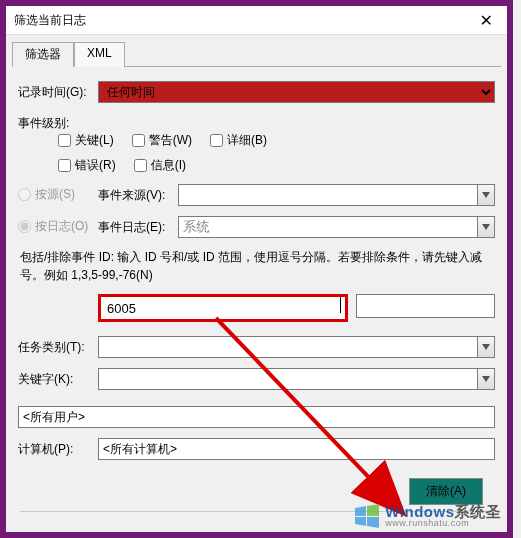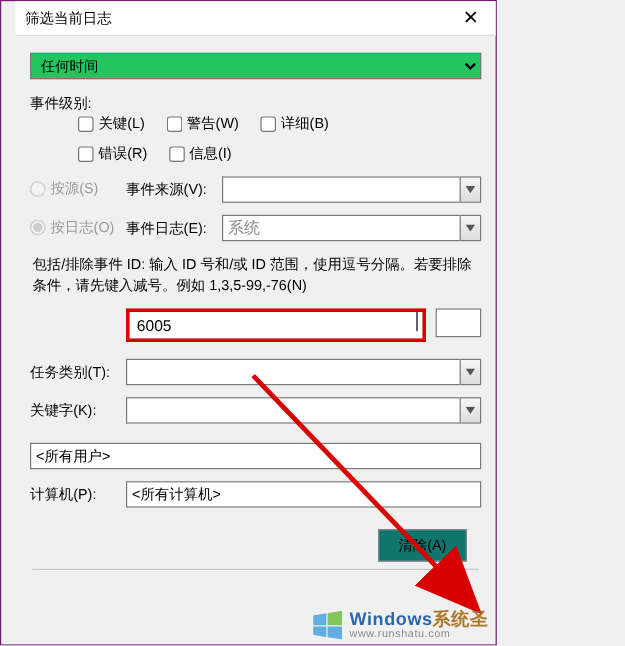--- a/index.html
+++ b/index.html
@@ -7,27 +7,26 @@
     padding: 0;
     width: 521px;
     height: 538px;
     font-family: "Microsoft YaHei", "SimSun", sans-serif;
     font-size: 12px;
     color: #000;
     background: #f0f0f0;
     overflow: hidden;
   }
   .window {
-    width: 414px;
+    width: 513px;
     height: 538px;
     background: #f0f0f0;
-    border: 1px solid #701a75;
+    border: 6px solid #701a75;
     box-sizing: border-box;
     position: relative;
-    padding-left: 12px;
   }
   .titlebar {
     height: 28px;
     background: #fff;
     border-bottom: 1px solid #ddd;
     display: flex;
     align-items: center;
     padding: 0 8px;
     justify-content: space-between;
   }
@@ -78,21 +77,21 @@
   }
   .control-col {
     flex: 1;
     display: flex;
     align-items: center;
   }
   select.full {
     width: 100%;
     height: 22px;
     border: 1px solid #7a7a7a;
-    background: #22c55e;
+    background: #b91c1c;
     font-size: 12px;
     padding-left: 4px;
     box-sizing: border-box;
   }
   input[type="text"].full {
     width: 100%;
     height: 22px;
     border: 1px solid #7a7a7a;
     background: #fff;
     font-size: 12px;
@@ -233,42 +232,51 @@
     flex-direction: column;
     line-height: 1;
   }
   .wm-main {
     color: #0a4ea0;
     font-size: 15px;
     font-weight: bold;
     letter-spacing: 0.5px;
   }
   .wm-main .gray {
-    color: #a16207;
+    color: #404040;
   }
   .wm-sub {
     color: #777;
     font-size: 9px;
     letter-spacing: 0.5px;
   }
 </style>
 </head>
 <body>
 
 <div class="window">
 
   <div class="titlebar">
     <span class="title">筛选当前日志</span>
     <span class="close">✕</span>
   </div>
 
+  <div class="tabstrip">
+    <div class="tab active">
+      <span>筛选器</span>
+    </div>
+    <div class="tab inactive">
+      <span>XML</span>
+    </div>
+  </div>
 
   <div class="form-area">
 
     <div class="row">
+      <div class="label-col">记录时间(G):</div>
       <div class="control-col">
         <select class="full">
           <option>任何时间</option>
         </select>
       </div>
     </div>
 
     <div class="row" style="align-items:flex-start;flex-direction:column;">
       <div class="label-col" style="padding-top:2px;">事件级别:</div>
       <div class="control-col">

